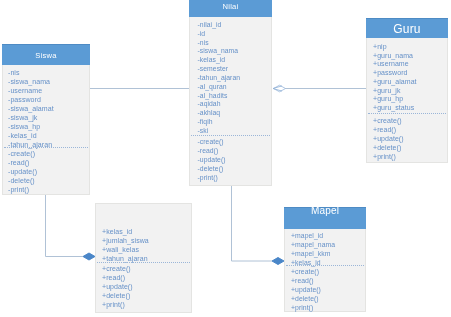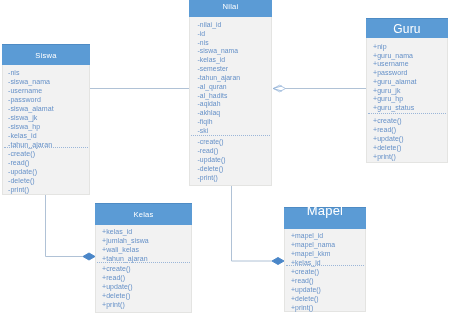--- a/index.html
+++ b/index.html
@@ -97,38 +97,37 @@
     <div class="sep" style="left:1px;right:1px;top:94px;"></div>
     <div class="members">
       <div class="row" style="left:6px;top:97.00px;font-size:7px;">+create()</div>
       <div class="row" style="left:6px;top:106.00px;font-size:7px;">+read()</div>
       <div class="row" style="left:6px;top:115.00px;font-size:7px;">+update()</div>
       <div class="row" style="left:6px;top:124.00px;font-size:7px;">+delete()</div>
       <div class="row" style="left:6px;top:133.00px;font-size:7px;">+print()</div>
     </div>
   </div>
   <div class="cls" style="left:95px;top:203px;width:97px;height:110px;">
-    <div class="cls-head" style="height:22px;padding-bottom:0px;font-size:7.6px;">Kelas</div>
     <div class="members">
       <div class="row" style="left:6px;top:23.00px;font-size:7px;">+kelas_id</div>
       <div class="row" style="left:6px;top:32.00px;font-size:7px;">+jumlah_siswa</div>
       <div class="row" style="left:6px;top:41.00px;font-size:7px;">+wali_kelas</div>
       <div class="row" style="left:6px;top:50.00px;font-size:7px;">+tahun_ajaran</div>
     </div>
     <div class="sep" style="left:1px;right:1px;top:58px;"></div>
     <div class="members">
       <div class="row" style="left:6px;top:60.00px;font-size:7px;">+create()</div>
       <div class="row" style="left:6px;top:69.00px;font-size:7px;">+read()</div>
       <div class="row" style="left:6px;top:78.00px;font-size:7px;">+update()</div>
       <div class="row" style="left:6px;top:87.00px;font-size:7px;">+delete()</div>
       <div class="row" style="left:6px;top:96.00px;font-size:7px;">+print()</div>
     </div>
   </div>
   <div class="cls" style="left:284px;top:207px;width:82px;height:105px;">
-    <div class="cls-head" style="height:22px;padding-bottom:16px;font-size:13px;">Mapel</div>
+    <div class="cls-head" style="height:22px;padding-bottom:16px;font-size:10px;">Mapel</div>
     <div class="members">
       <div class="row" style="left:6px;top:23.00px;font-size:6.85px;">+mapel_id</div>
       <div class="row" style="left:6px;top:32.00px;font-size:6.85px;">+mapel_nama</div>
       <div class="row" style="left:6px;top:41.00px;font-size:6.85px;">+mapel_kkm</div>
       <div class="row" style="left:6px;top:50.00px;font-size:6.85px;">+kelas_id</div>
     </div>
     <div class="sep" style="left:1px;right:1px;top:57px;"></div>
     <div class="members">
       <div class="row" style="left:6px;top:59.00px;font-size:6.85px;">+create()</div>
       <div class="row" style="left:6px;top:68.00px;font-size:6.85px;">+read()</div>

